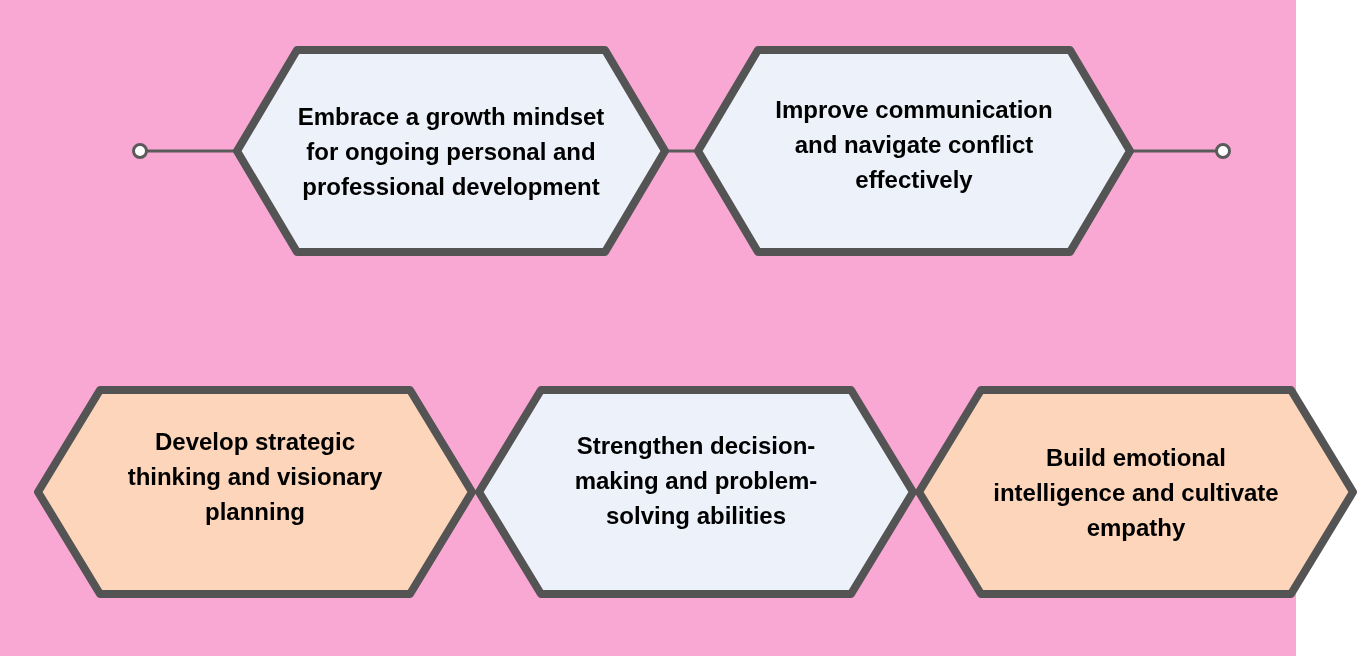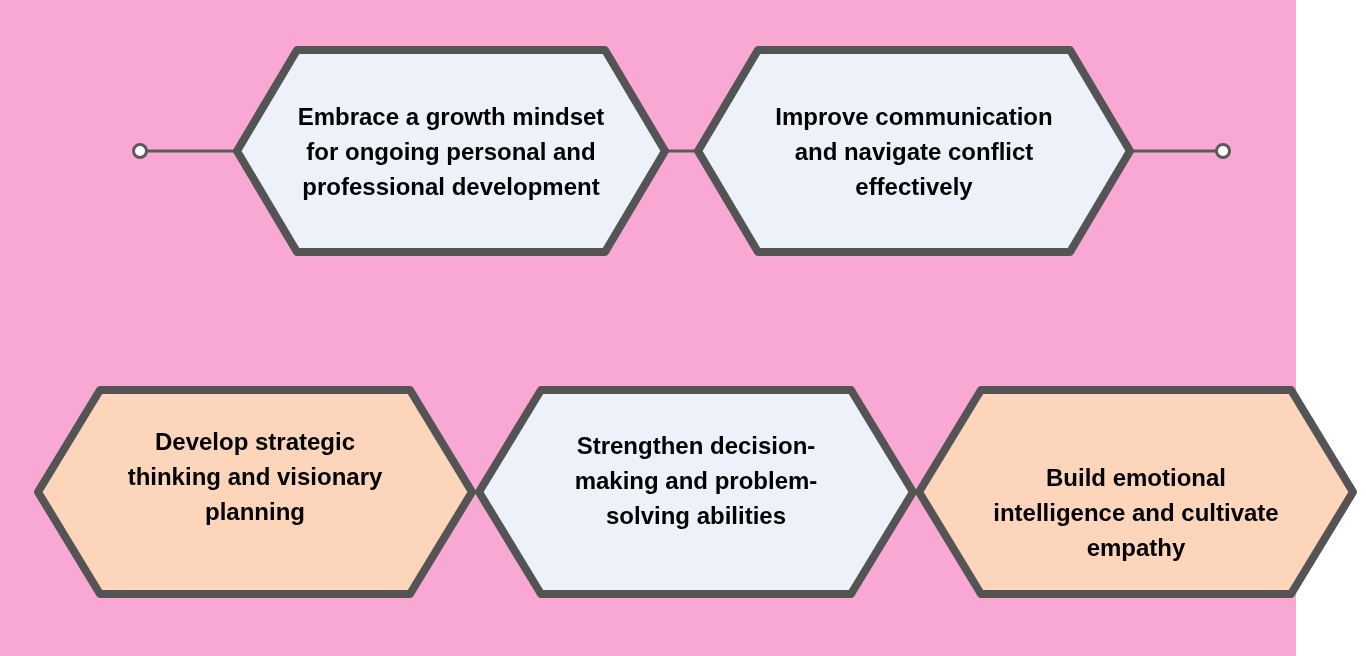--- a/index.html
+++ b/index.html
@@ -40,24 +40,24 @@
     text-align: center;
     white-space: pre-line;
     font-family: "Liberation Sans", "DejaVu Sans", sans-serif;
     font-weight: 700;
     font-size: 24px;
     line-height: 35px;
     color: #000000;
     pointer-events: none;
   }
   .label-1 { left: 276px; top: 91px;  width: 350px; height: 120px; }
-  .label-2 { left: 754px; top: 91px;  width: 320px; height: 120px; }
+  .label-2 { left: 754px; top: 84px;  width: 320px; height: 120px; }
   .label-3 { left: 90px;  top: 416px; width: 330px; height: 120px; }
   .label-4 { left: 536px; top: 420px; width: 320px; height: 120px; }
-  .label-5 { left: 966px; top: 452px; width: 340px; height: 120px; }
+  .label-5 { left: 966px; top: 432px; width: 340px; height: 120px; }
 </style>
 </head>
 <body>
 
 <div class="canvas">
 
   <svg class="diagram-svg" width="1366" height="656" viewBox="0 0 1366 656">
 
     <line x1="146" y1="151" x2="237" y2="151" class="connector" stroke="#5a5a5a"></line>
     <line x1="665" y1="151" x2="698" y2="151" class="connector" stroke="#5a5a5a"></line>

